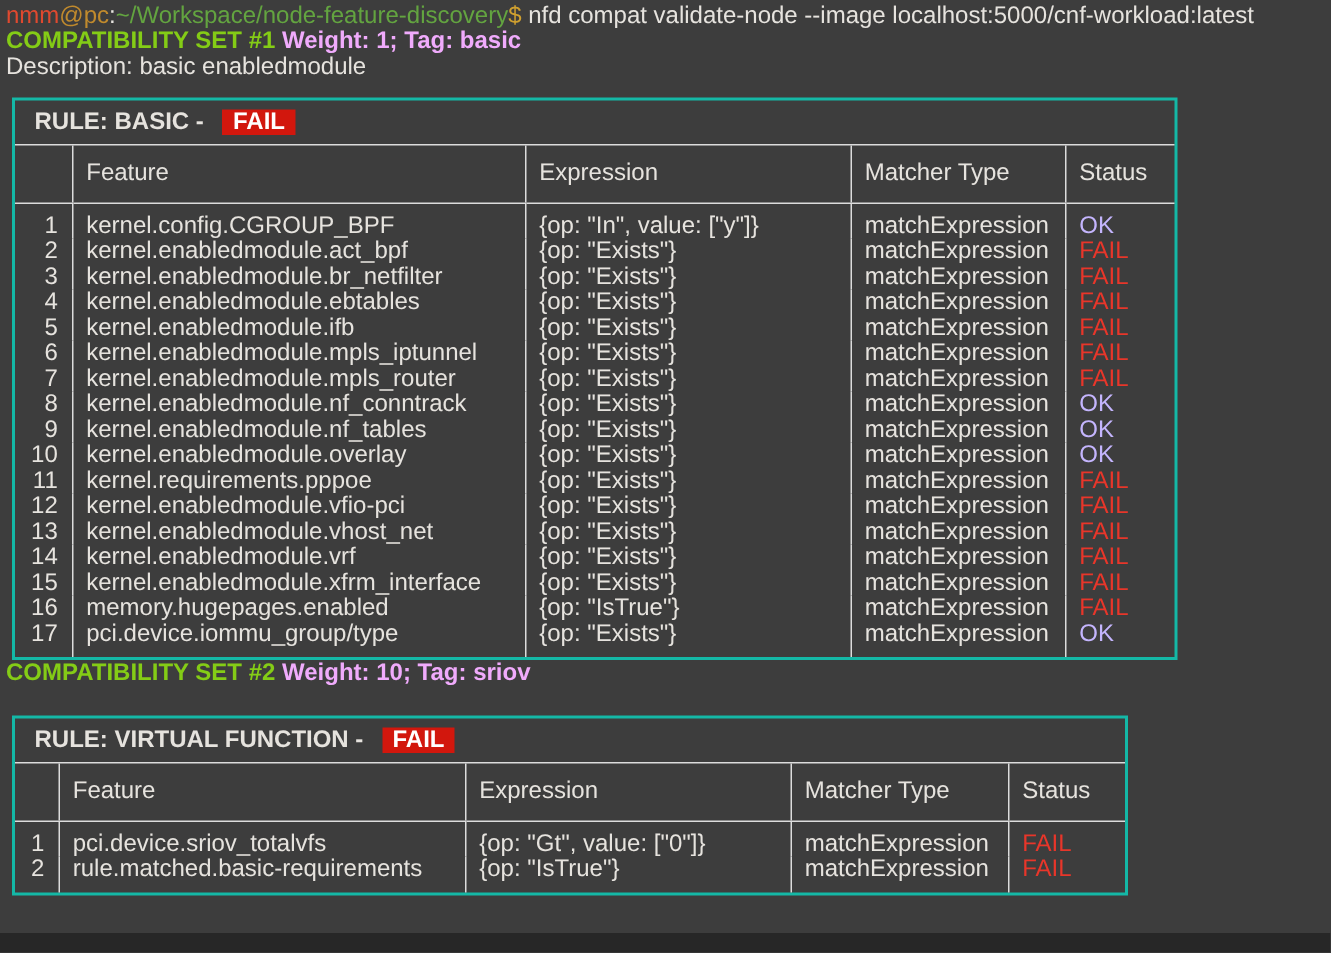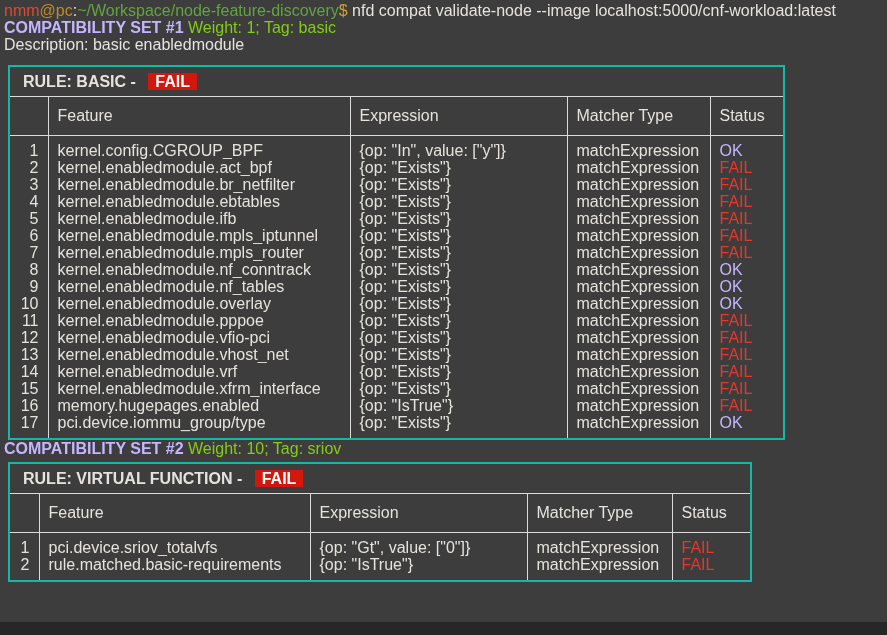--- a/index.html
+++ b/index.html
@@ -12,31 +12,31 @@
     font-family: Liberation Sans, sans-serif;
     font-size: 16px;
     color: #e6e3de;
   }
   .screen { position: relative; width: 887px; height: 635px; }
   .term-line { line-height: 17px; white-space: pre; padding-left: 4px; }
   .prompt-user  { color: #e0492f; }
   .prompt-host  { color: #c08a2d; }
   .prompt-path  { color: #63a440; }
   .prompt-dollar{ color: #d0a02f; }
-  .set-title { color: #c4b5fd; font-weight: bold; }
-  .set-meta  { color: #84cc16; }
+  .set-title { color: #84cc16; font-weight: bold; }
+  .set-meta  { color: #f0abfc; font-weight: bold; }
   .first-line { padding-top: 2px; }
 
   .rule-box {
     margin-left: 8px;
     border: 2px solid #14b8a6;
     background: #3d3d3d;
   }
   .rule-box.t1 { margin-top: 12px; width: 773px; }
-  .rule-box.t2 { margin-top: 5px;  width: 740px; }
+  .rule-box.t2 { margin-top: 20px;  width: 740px; }
   .rule-title {
     padding: 6px 13px 6px 13px;
     line-height: 17px;
     font-weight: bold;
     border-bottom: 1px solid #dcdcdc;
     white-space: pre;
   }
   .badge {
     display: inline-block;
     background: #d2170d;
@@ -169,21 +169,21 @@
           </tr>
           <tr>
             <td class="num">10</td>
             <td class="feature">kernel.enabledmodule.overlay</td>
             <td class="expr">{op: "Exists"}</td>
             <td class="matcher">matchExpression</td>
             <td class="status ok">OK</td>
           </tr>
           <tr>
             <td class="num">11</td>
-            <td class="feature">kernel.enabledmodule.pppoe</td>
+            <td class="feature">kernel.requirements.pppoe</td>
             <td class="expr">{op: "Exists"}</td>
             <td class="matcher">matchExpression</td>
             <td class="status fail">FAIL</td>
           </tr>
           <tr>
             <td class="num">12</td>
             <td class="feature">kernel.enabledmodule.vfio-pci</td>
             <td class="expr">{op: "Exists"}</td>
             <td class="matcher">matchExpression</td>
             <td class="status fail">FAIL</td>

